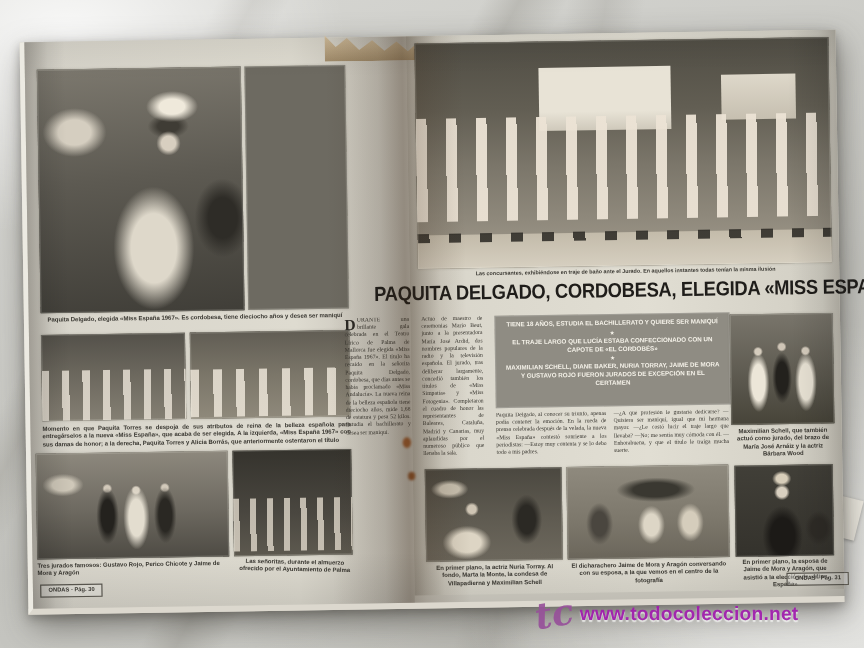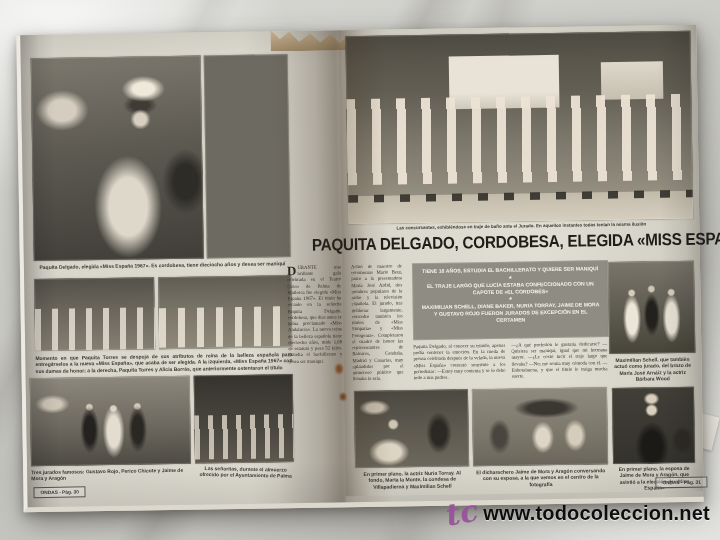--- a/index.html
+++ b/index.html
@@ -133,21 +133,21 @@
   .fold-shade{position:absolute;left:0;top:0;width:100%;height:100%;pointer-events:none;
     background:
       linear-gradient(180deg, rgba(0,0,0,.06), transparent 7%, transparent 91%, rgba(0,0,0,.09)),
       linear-gradient(90deg, rgba(0,0,0,.15) 0, transparent 5%, transparent 37%,
         rgba(45,32,20,.14) 43.5%, rgba(55,38,22,.32) 46.5%, rgba(60,42,25,.2) 48.5%,
         transparent 54%, transparent 94%, rgba(0,0,0,.13) 100%);}
 
   .watermark{position:absolute;left:446px;top:498px;display:flex;align-items:center;gap:5px;z-index:50;opacity:.92;}
   .wm-logo{font-family:"DejaVu Serif",serif;font-style:italic;font-weight:700;font-size:30px;
     color:#97519а;color:#97519a;transform:rotate(-10deg);line-height:1;}
-  .wm-url{font-size:20px;font-weight:700;color:#000000;letter-spacing:.2px;
+  .wm-url{font-size:16px;font-weight:700;color:#a21caf;letter-spacing:.2px;
     text-shadow:0 1px 1px rgba(255,255,255,.75);}
 </style>
 </head>
 <body>
 
 <div class="scene">
 
   <div class="paper-tag"></div>
 
   <div class="spread">

